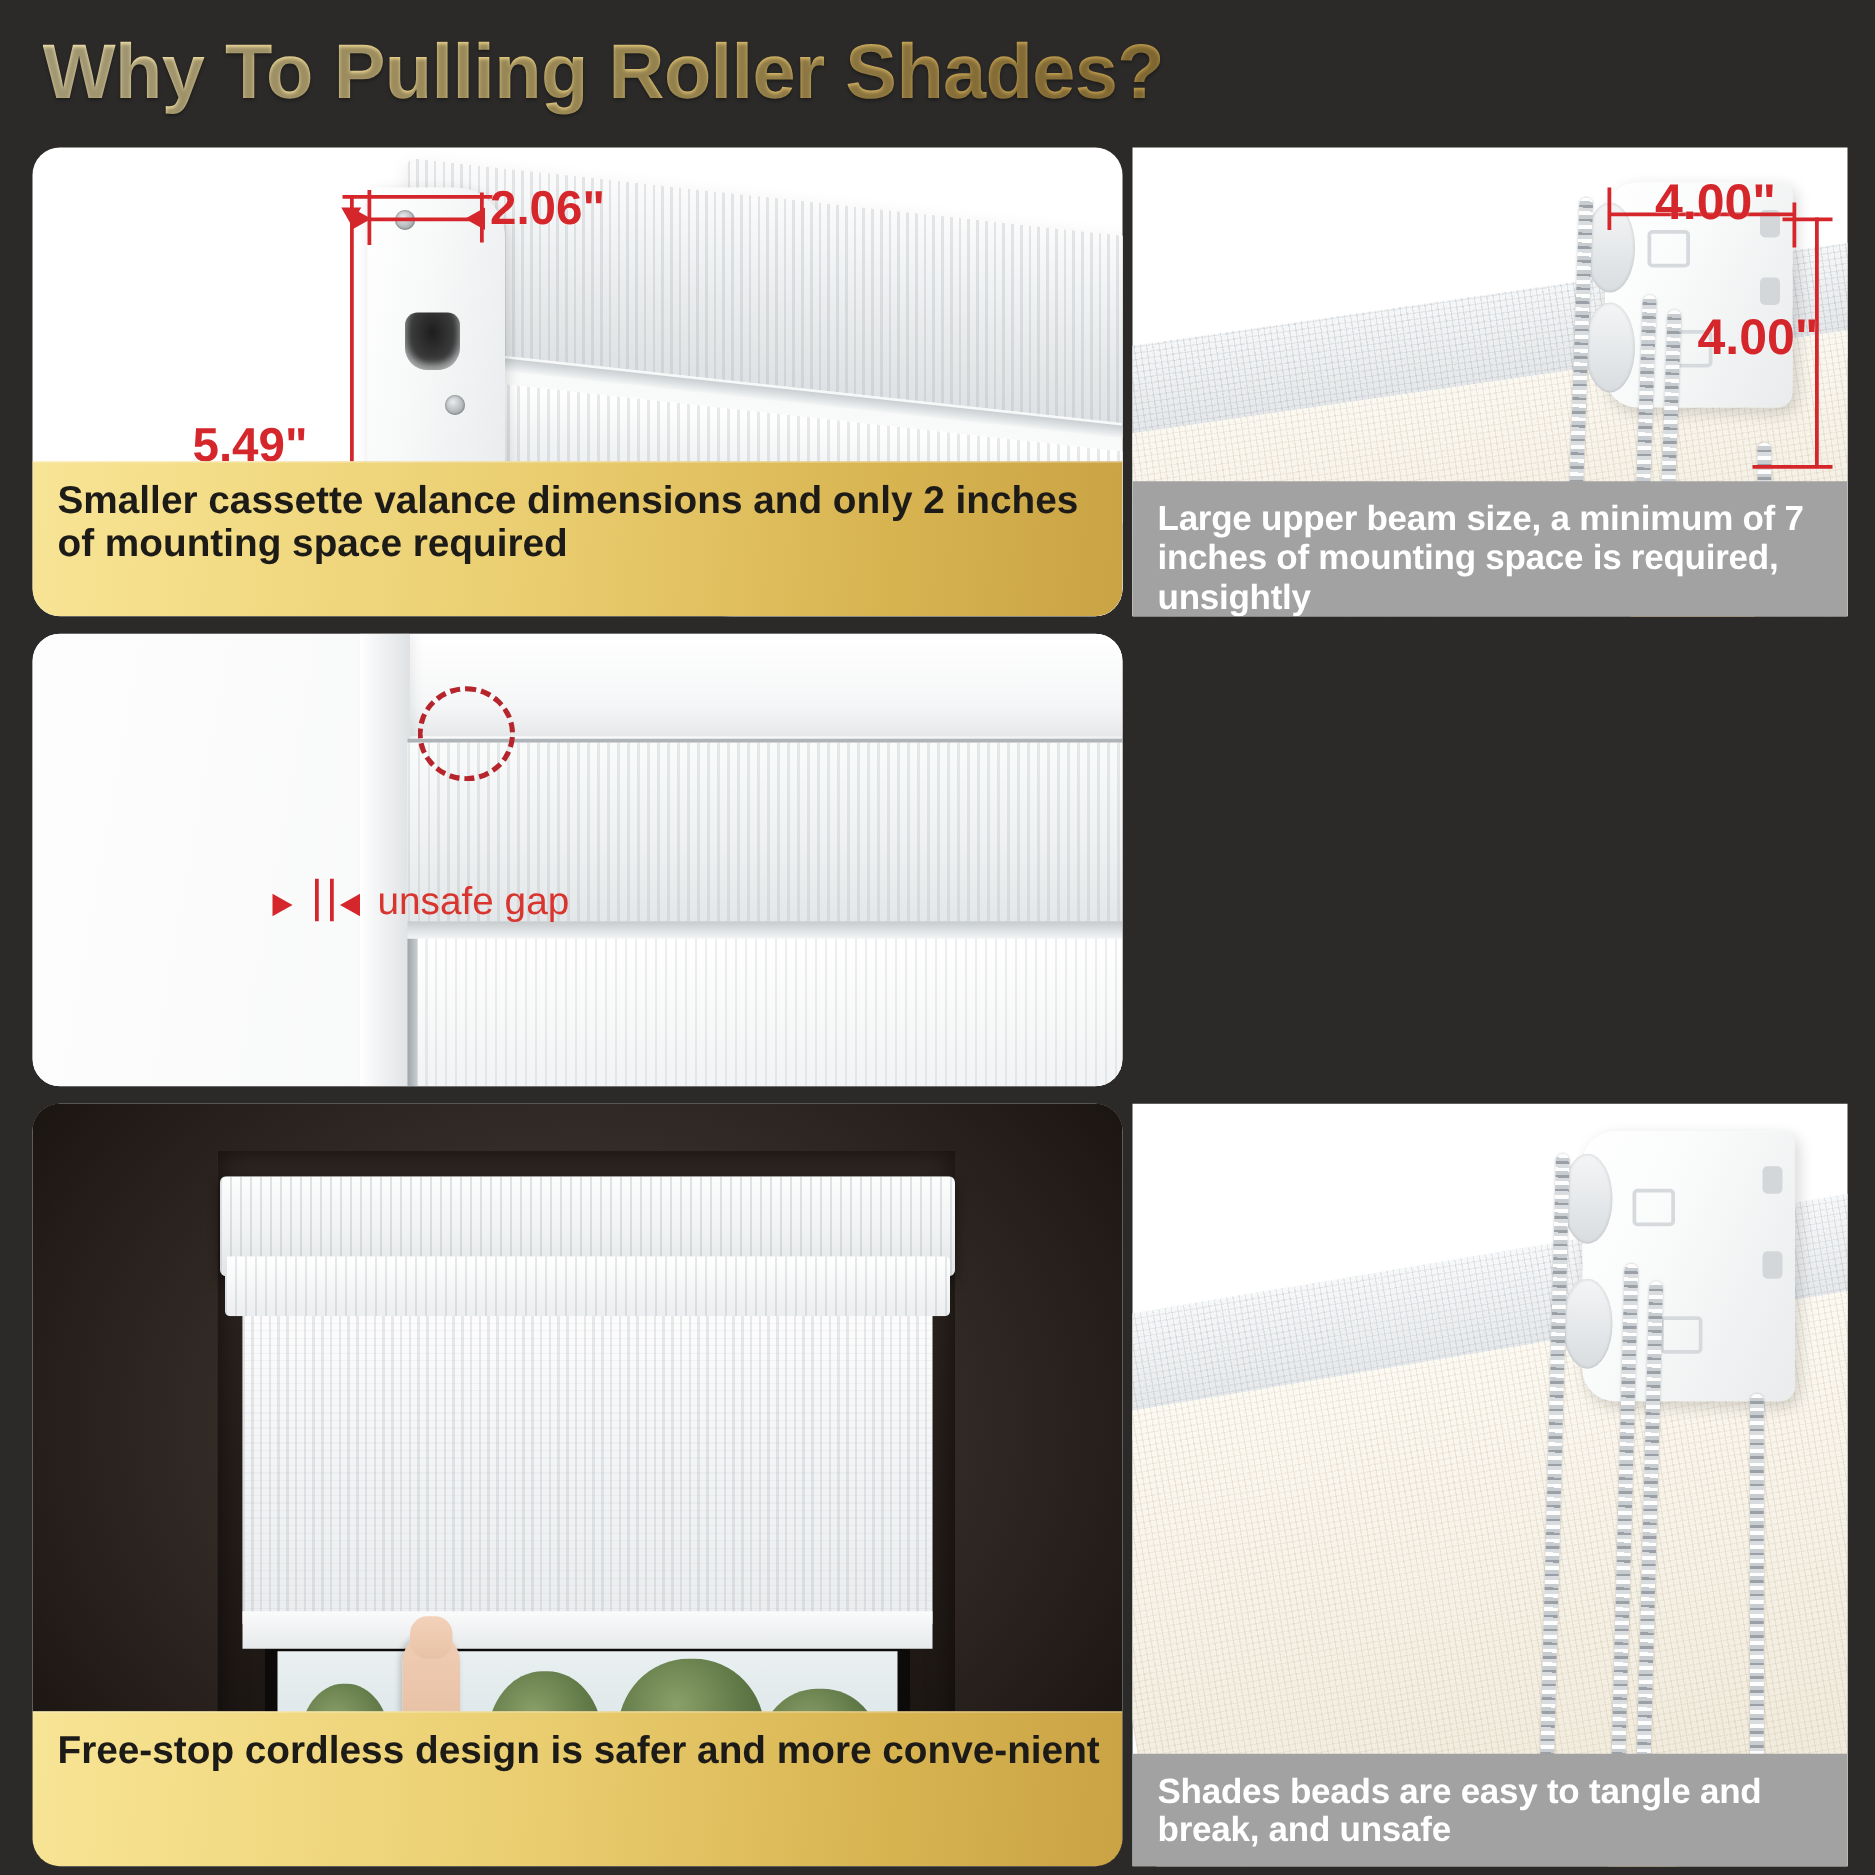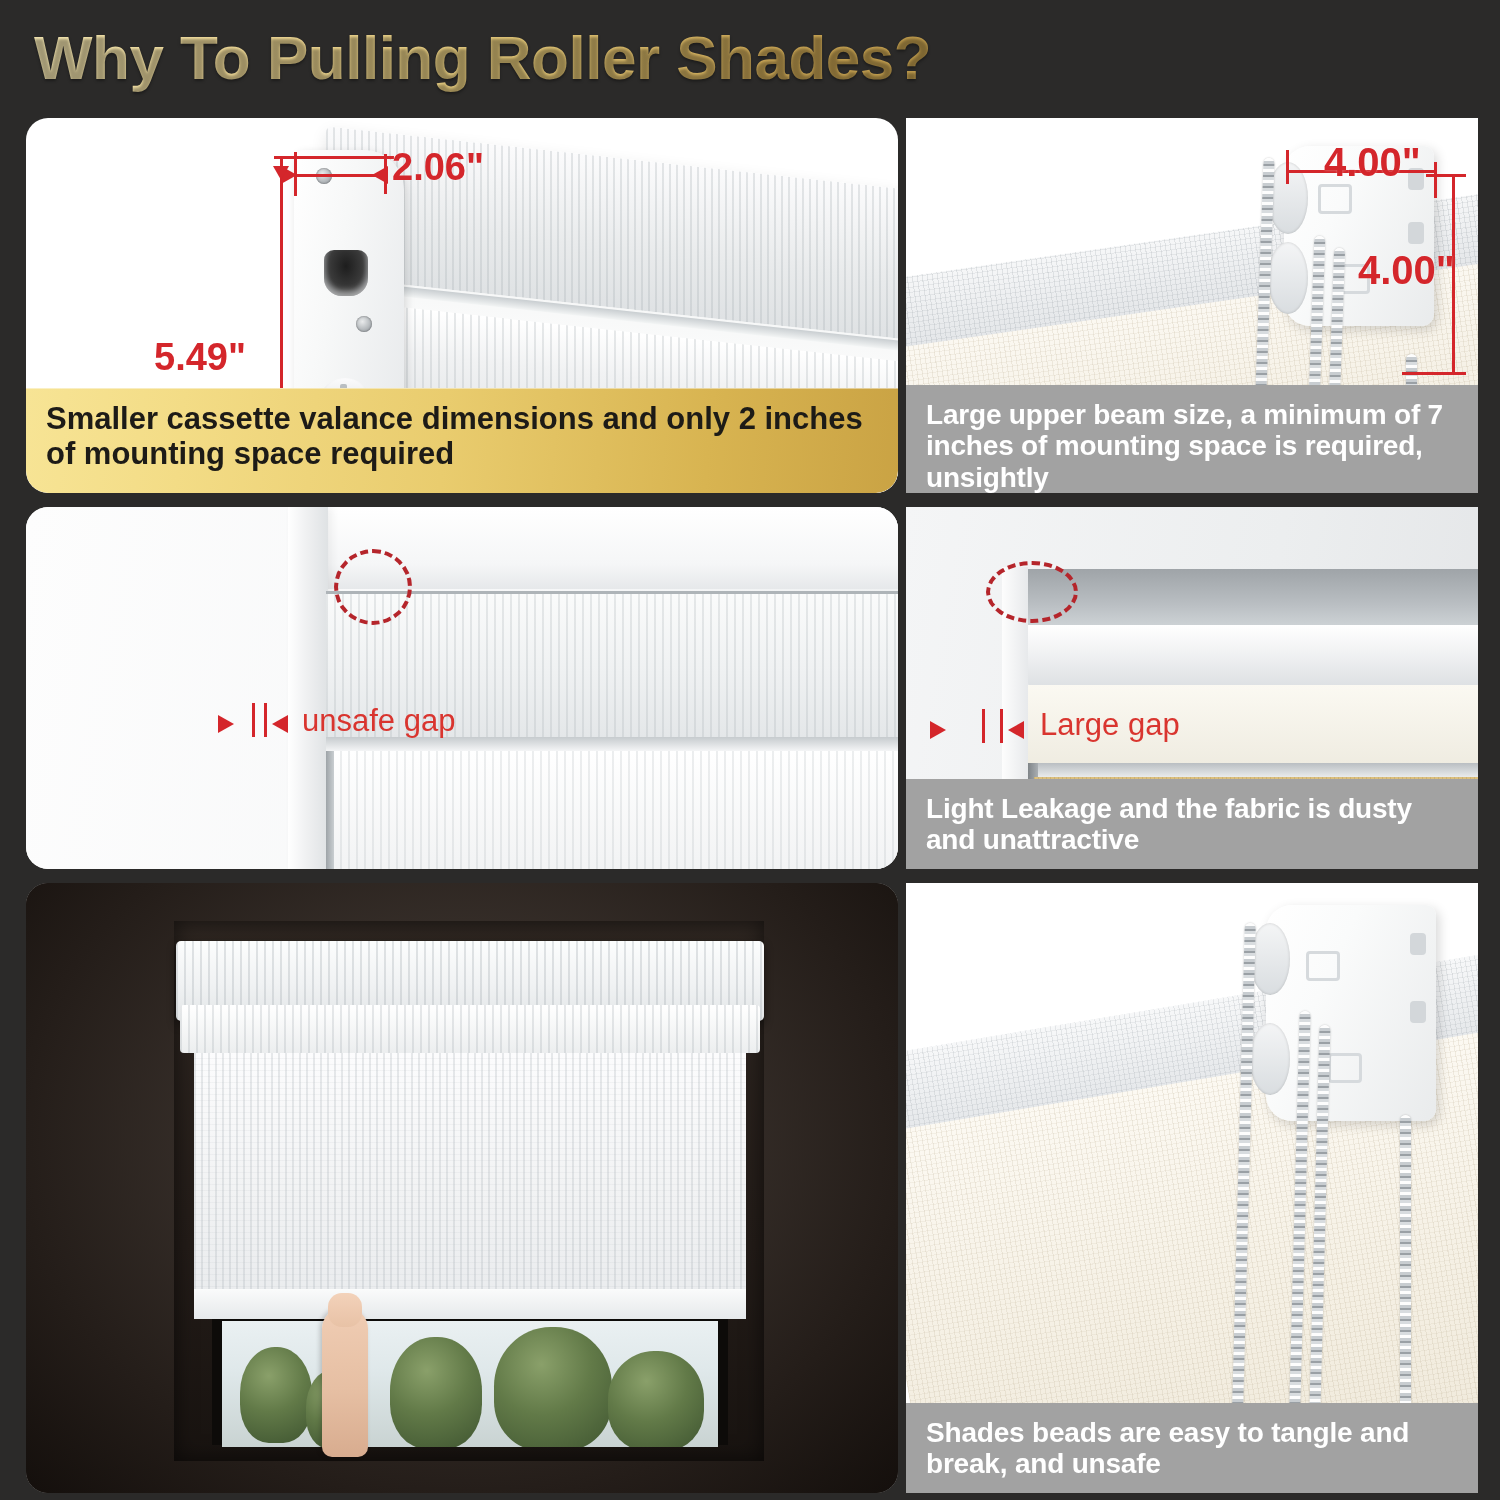--- a/index.html
+++ b/index.html
@@ -53,21 +53,21 @@
   .cap-gold{
     background:linear-gradient(95deg,#f7e495 0%,#f3dc86 18%,#e9cc6e 48%,#d8b451 78%,#caa344 100%);
     color:#1d1b17; font-size:31px;
     border-bottom-left-radius:22px; border-bottom-right-radius:22px;
     box-shadow:inset 0 1px 0 rgba(255,255,255,.45);
   }
   .cap-gray{
     background:#a2a2a2; color:#ffffff; font-size:28px;
     letter-spacing:-0.2px;
   }
-  .cap-gold.tall{ height:105px; }
+  .cap-gold.tall{ height:124px; }
   .cap-gray.tall{ height:108px; }
   .cap-gray.short{ height:90px; }
   .dim-label{
     position:absolute; font-weight:bold; color:#d4262b;
     font-family:"Liberation Sans", sans-serif; white-space:nowrap;
     text-shadow:0 0 2px rgba(255,255,255,.5);
     z-index:30;
   }
   .lead{ position:absolute; background:#d4262b; z-index:29; }
   .lead.h{ height:3px; }
@@ -451,41 +451,20 @@
 
       <div class="arrow-r" style="left:192px; top:208px;"></div>
       <div class="lead v" style="left:226px; top:196px; height:34px;"></div>
       <div class="lead v" style="left:238px; top:196px; height:34px;"></div>
       <div class="arrow-l" style="left:246px; top:208px;"></div>
       <div class="gap-note" style="left:276px; top:196px;">unsafe gap</div>
     </div>
 
   </div>
 
-  <div class="panel right p-mr">
-    <div class="stage mr-wall">
-      <div class="mr-jamb"></div>
-      <div class="mr-top"></div>
-      <div class="mr-tube"></div>
-      <div class="mr-band"></div>
-      <div class="mr-rod"></div>
-      <div class="mr-gapbar"></div>
-      <div class="mr-tan"></div>
-
-      <div class="dash-circle" style="left:80px; top:54px; width:92px; height:62px;"></div>
-
-      <div class="arrow-r" style="left:24px; top:214px;"></div>
-      <div class="lead v" style="left:76px; top:202px; height:34px;"></div>
-      <div class="lead v" style="left:94px; top:202px; height:34px;"></div>
-      <div class="arrow-l" style="left:102px; top:214px;"></div>
-      <div class="gap-note" style="left:134px; top:200px;">Large gap</div>
-    </div>
-
-    <div class="cap cap-gray short">Light Leakage and the fabric is dusty and unattractive</div>
-  </div>
 
   <div class="panel left p-bl">
     <div class="stage room">
       <div class="room-wall"></div>
       <div class="room-frame"></div>
       <div class="room-reveal"></div>
 
       <div class="room-view">
         <div class="tree" style="left:18px; top:26px; width:72px; height:96px;"></div>
         <div class="tree" style="left:84px; top:48px; width:58px; height:80px;"></div>
@@ -495,20 +474,21 @@
       </div>
 
       <div class="hand"></div>
 
       <div class="room-shade"></div>
       <div class="room-rail"></div>
       <div class="room-valance"></div>
       <div class="room-valance2"></div>
     </div>
 
+    <div class="cap cap-gold tall">Free-stop cordless design is safer and more conve-nient</div>
   </div>
 
   <div class="panel right p-br">
     <div class="stage">
       <div class="br-roll"></div>
       <div class="br-tan"></div>
       <div class="br-fab"></div>
 
       <div class="bracket" style="left:360px; top:22px; width:170px; height:216px;">
         <div class="disc" style="top:18px;"></div>

